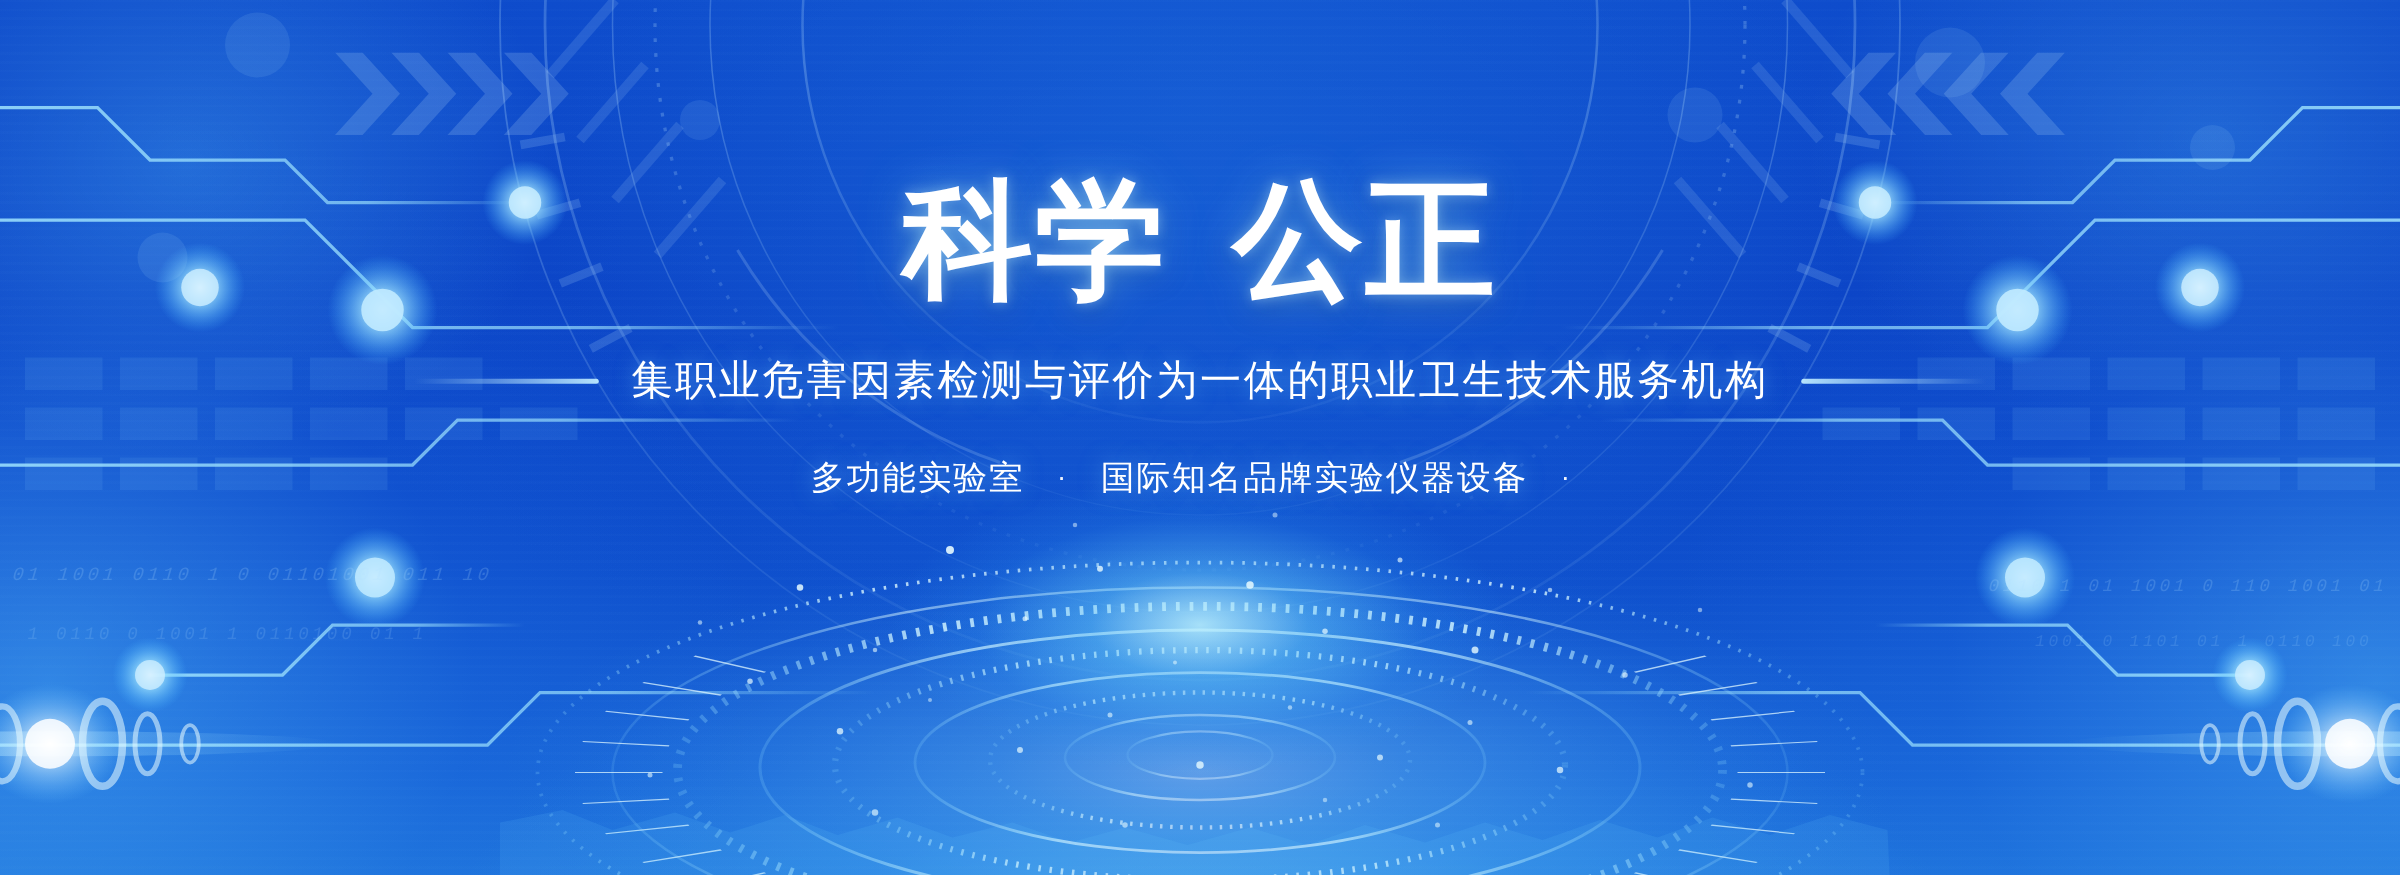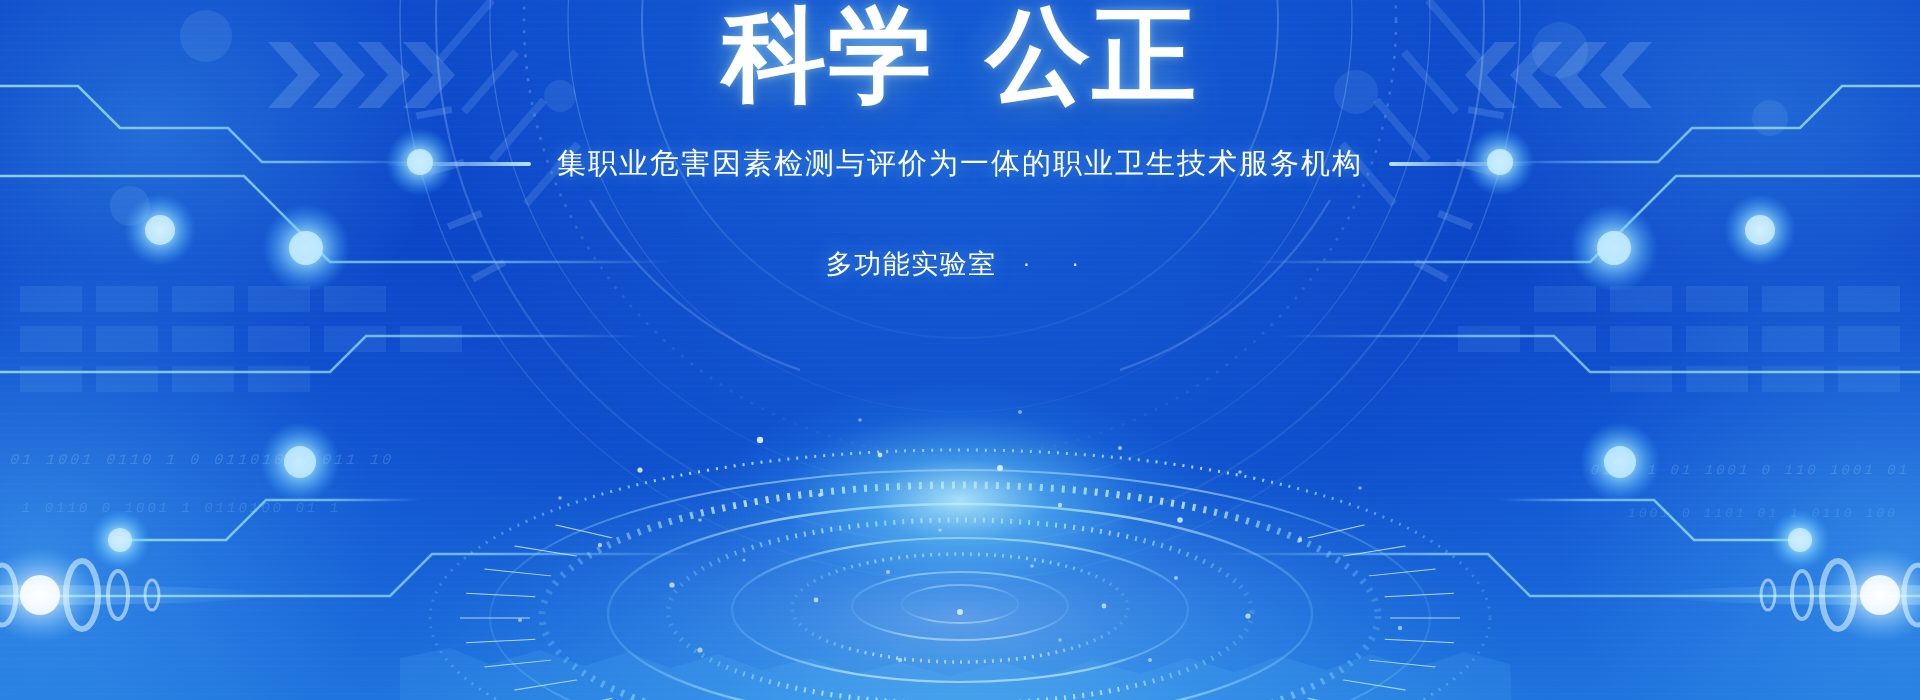--- a/index.html
+++ b/index.html
@@ -73,21 +73,21 @@
     color:rgba(180,225,255,.20);white-space:nowrap;overflow:hidden;
     letter-spacing:3px;}
   .cs1{left:10px;top:452px;width:520px;font-size:15px;transform:skewX(-16deg);}
   .cs2{left:22px;top:500px;width:500px;font-size:14px;transform:skewX(-10deg);opacity:.8;}
   .cs3{right:10px;top:462px;width:460px;font-size:14px;transform:skewX(-14deg);text-align:right;}
   .cs4{right:22px;top:506px;width:420px;font-size:13px;transform:skewX(-10deg);text-align:right;opacity:.75;}
 
   
   .content{position:absolute;left:0;right:0;top:0;bottom:0;
     display:flex;flex-direction:column;align-items:center;
-    }
+    padding-top:138px;}
 
   .headline{
     display:flex;align-items:center;justify-content:center;
     color:#ffffff;
     font-size:104px;line-height:1.06;
     font-weight:bold;
     letter-spacing:2px;
     white-space:nowrap;
     text-shadow:0 0 34px rgba(130,215,255,.65),0 0 10px rgba(200,240,255,.45),0 6px 22px rgba(6,32,110,.45);
   }
@@ -97,27 +97,27 @@
     display:flex;align-items:center;justify-content:center;
     margin-top:34px;
   }
   .subline{
     width:148px;height:4px;
     background:linear-gradient(90deg,rgba(150,215,255,0),rgba(190,235,255,.95));
     border-radius:2px;
   }
   .subline.right{background:linear-gradient(90deg,rgba(190,235,255,.95),rgba(150,215,255,0));}
   .subtitle{
-    color:#ffffff;font-size:29px;letter-spacing:2px;white-space:nowrap;
+    color:#ffffff;font-size:33px;letter-spacing:2px;white-space:nowrap;
     margin:0 26px;
     text-shadow:0 0 16px rgba(120,205,255,.55);
   }
 
   .tagline{
-    margin-top:62px;
+    margin-top:37px;
     display:flex;align-items:center;justify-content:center;
     color:#ffffff;font-size:27px;letter-spacing:1.5px;white-space:nowrap;
     text-shadow:0 0 18px rgba(120,205,255,.55);
   }
   .tag-item{margin:0 6px;}
   .tag-dot{margin:0 20px;font-size:22px;opacity:.95;line-height:1;}
 </style>
 </head>
 <body>
 
@@ -533,17 +533,18 @@
 
     <div class="subrow">
       <span class="subline"></span>
       <span class="subtitle">集职业危害因素检测与评价为一体的职业卫生技术服务机构</span>
       <span class="subline right"></span>
     </div>
 
     <div class="tagline">
       <span class="tag-item">多功能实验室</span>
       <span class="tag-dot">·</span>
+      <span class="tag-item">国际知名品牌实验仪器设备</span>
       <span class="tag-dot">·</span>
     </div>
 
   </div>
 </div>
 
 </body></html>

